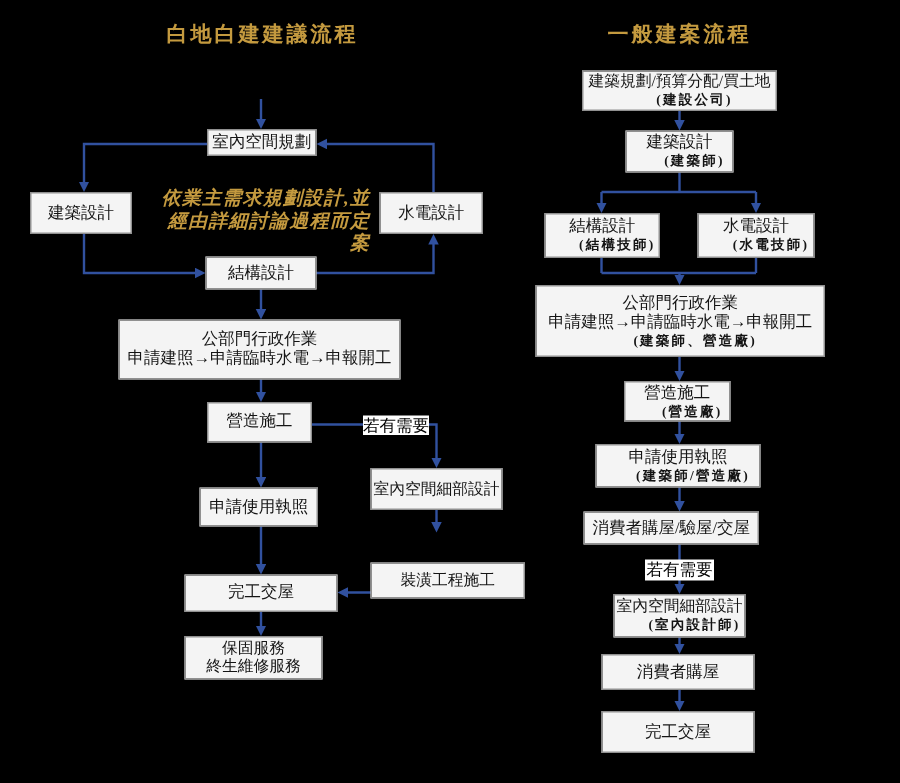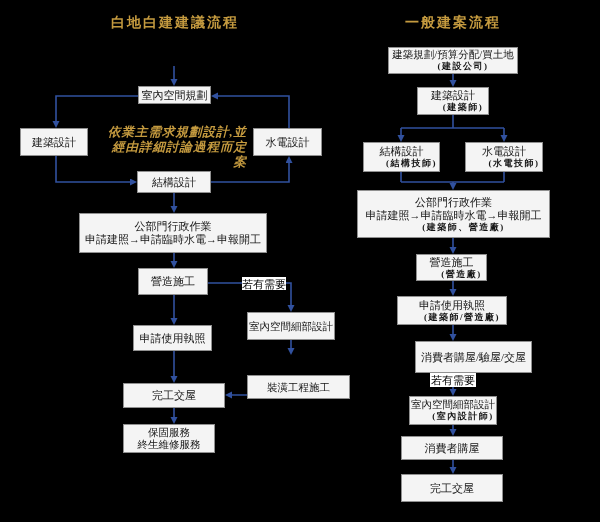--- a/index.html
+++ b/index.html
@@ -145,21 +145,21 @@
     <span class="sub">(建築師、營造廠)</span>
   </div>
   <div class="node" style="left:416px;top:254px;width:71px;height:27px">
     <span class="line">營造施工</span>
     <span class="sub">(營造廠)</span>
   </div>
   <div class="node" style="left:397px;top:296px;width:110px;height:29px">
     <span class="line">申請使用執照</span>
     <span class="sub">(建築師/營造廠)</span>
   </div>
-  <div class="node" style="left:415px;top:341px;width:117px;height:32px">
+  <div class="node" style="left:389px;top:341px;width:117px;height:22px">
     <span class="line">消費者購屋/驗屋/交屋</span>
   </div>
   <div class="note" style="left:430px;top:373px;width:46px;height:14px">若有需要</div>
   <div class="node" style="left:409px;top:396px;width:88px;height:29px">
     <span class="line" style="font-size:10.5px;line-height:12px">室內空間細部設計</span>
     <span class="sub">(室內設計師)</span>
   </div>
   <div class="node" style="left:401px;top:436px;width:102px;height:24px">
     <span class="line">消費者購屋</span>
   </div>

